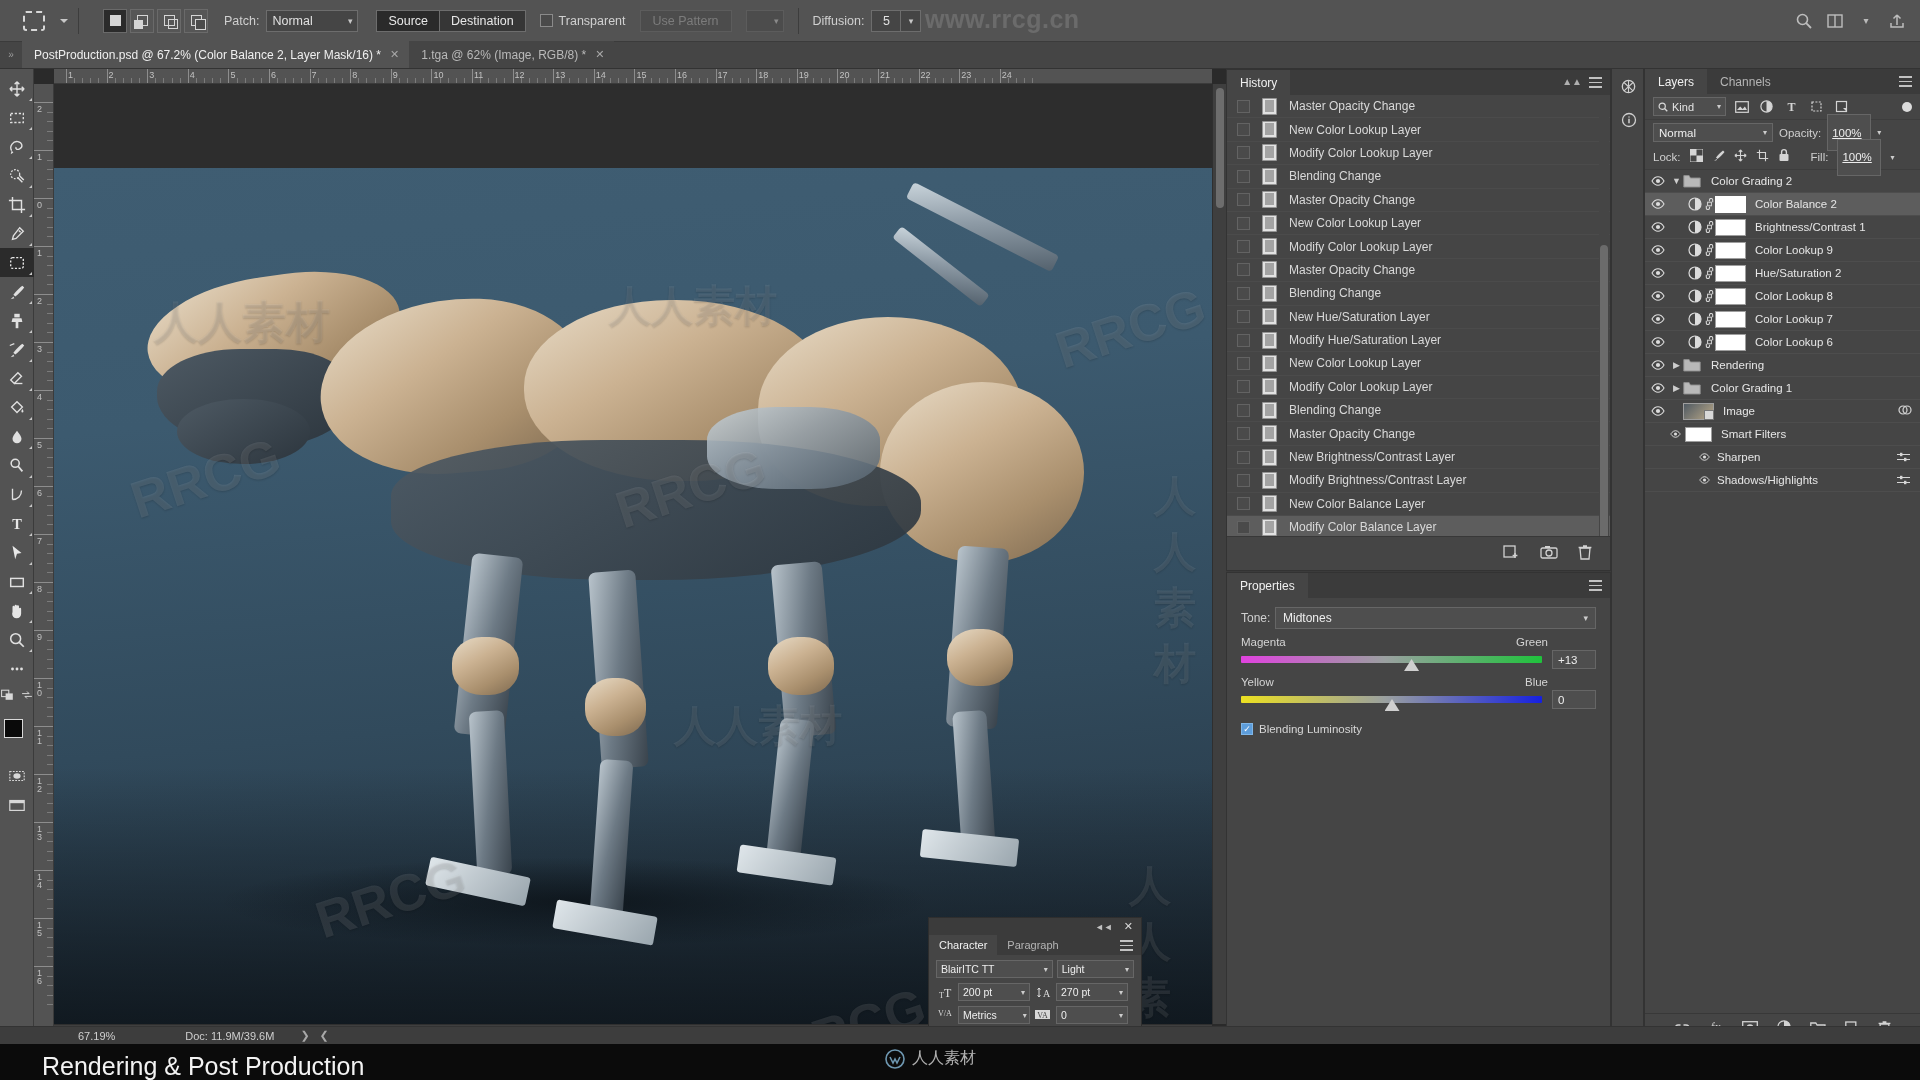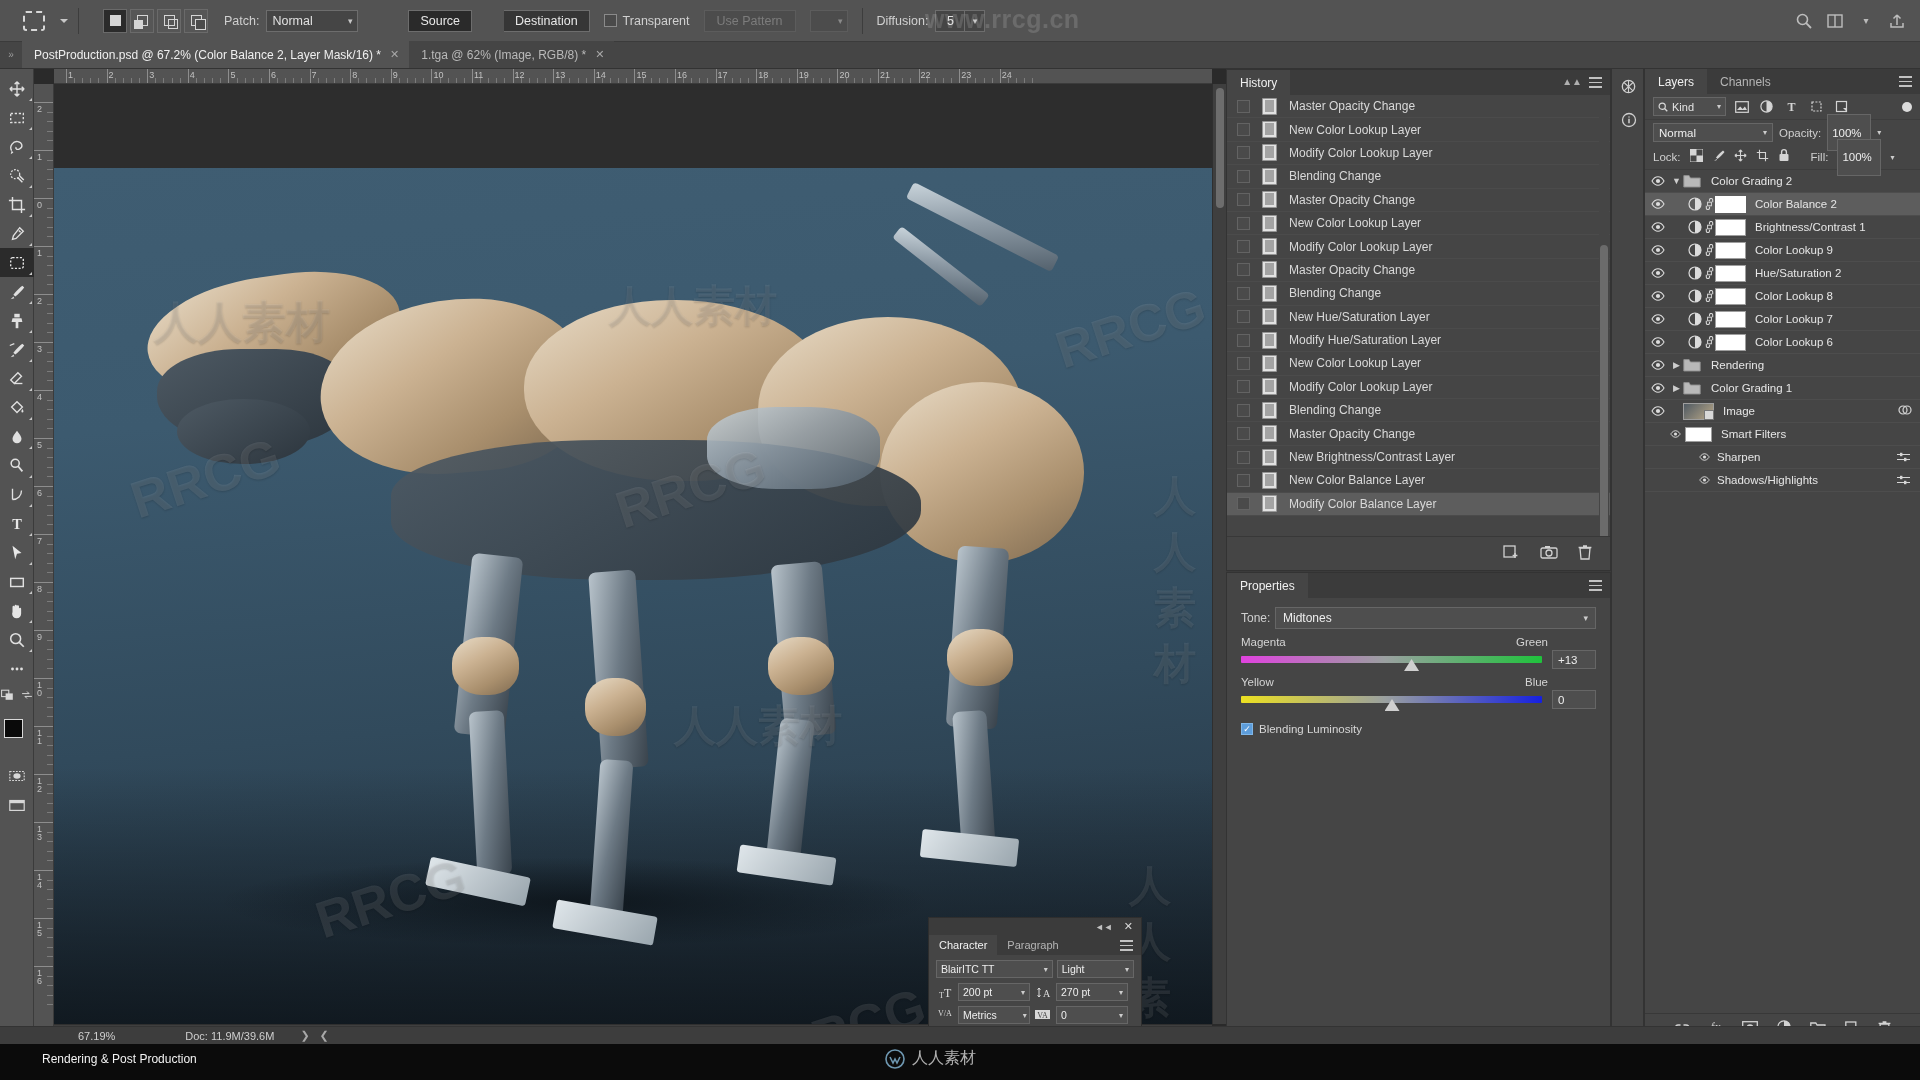--- a/index.html
+++ b/index.html
@@ -22,21 +22,21 @@
   .pbtn.active { background:#2b2b2b; }
   .pbtn i { display:block; width:11px;height:11px; background:#d5d5d5; }
   .pbtn.b2 i,.pbtn.b3 i,.pbtn.b4 i{ background:none; border:1.5px solid #d5d5d5; position:relative;}
   .pbtn.b2 i:after{content:"";position:absolute;left:-4px;top:4px;width:9px;height:9px;background:#d5d5d5;}
   .pbtn.b3 i:after{content:"";position:absolute;left:3px;top:3px;width:8px;height:8px;border:1.5px solid #d5d5d5;}
   .pbtn.b4 i:after{content:"";position:absolute;left:3px;top:3px;width:9px;height:9px;border:1.5px solid #d5d5d5;background:#4b4b4b;}
   .ob-label { font-size:12.5px; color:#d0d0d0; margin-left:16px; }
   .ob-select { margin-left:7px; height:22px; min-width:92px; background:#454545; border:1px solid #6d6d6d;
     display:flex;align-items:center;justify-content:space-between;padding:0 5px; font-size:12.5px;color:#e0e0e0; }
   .segbtn { height:22px; padding:0 11px; background:#363636; border:1px solid #6d6d6d; font-size:12.5px;
-    display:flex;align-items:center; color:#e8e8e8;margin-left:32px; }
+    display:flex;align-items:center; color:#e8e8e8; }
   .segbtn.sel { background:#2a2a2a; }
   .segbtn.right { border-left:none; }
   .chk { display:flex;align-items:center; margin-left:14px; font-size:12.5px; color:#d0d0d0; }
   .chk .box { width:13px;height:13px;border:1px solid #8a8a8a;background:#4a4a4a;margin-right:6px; }
   .ghostbtn { height:22px; padding:0 12px; margin-left:14px; background:#4c4c4c; border:1px solid #5c5c5c;
     font-size:12.5px; color:#7c7c7c; display:flex;align-items:center; }
   .smallsel { margin-left:14px; width:38px;height:22px;background:#4c4c4c;border:1px solid #5c5c5c;
     display:flex;align-items:center;justify-content:flex-end;padding-right:4px; }
   .diff-num { margin-left:7px;width:30px;height:22px;background:#454545;border:1px solid #6d6d6d;
      font-size:12.5px;display:flex;align-items:center;justify-content:center;color:#e0e0e0; }
@@ -166,21 +166,21 @@
   .lay-toolrow { height:26px; display:flex; align-items:center; padding:0 8px; gap:6px; border-bottom:1px solid #3d3d3d;}
   .kindsel { width:73px;height:19px;background:#4e4e4e;border:1px solid #666; display:flex;align-items:center;
     gap:4px; padding:0 4px; font-size:11px; color:#e4e4e4; }
   .filt-ic { width:19px;height:19px;display:flex;align-items:center;justify-content:center; }
   .toggle-dot { width:10px;height:10px;border-radius:50%;background:#dcdcdc; margin-left:auto;}
   .blendrow { height:25px; display:flex; align-items:center; padding:0 8px; gap:6px; }
   .blendsel { width:120px;height:19px;background:#4e4e4e;border:1px solid #666;display:flex;align-items:center;
     justify-content:space-between; padding:0 5px; font-size:11.5px; color:#eee; }
   .mini-lbl { font-size:11.5px; color:#d0d0d0; }
   .opbox { width:44px;height:37px;background:#4e4e4e;border:1px solid #666; font-size:11.5px;color:#eee;
-    display:flex;align-items:center;padding-left:4px; }
+    display:flex;align-items:center;padding-left:4px;text-decoration:underline; }
   .lockrow { height:25px; display:flex; align-items:center; padding:0 8px; gap:9px; border-bottom:1px solid #3d3d3d;}
   .layer-list { position:absolute; left:0; right:0; top:101px; bottom:34px; overflow:hidden; }
   .lrow { height:23px; display:flex; align-items:center; border-bottom:1px solid #4d4d4d; position:relative; }
   .lrow.sel { background:#5d5d5d; }
   .eye { width:25px; display:flex; align-items:center; justify-content:center; }
   .lay-adj { width:17px; height:17px; display:flex;align-items:center;justify-content:center; }
   .lnk { width:12px; display:flex;align-items:center;justify-content:center; font-size:11px; color:#cfcfcf;}
   .thumb { width:31px;height:17px;background:#fff;border:1px solid #9e9e9e; }
   .thumb.sel { border:2px solid #fff; }
   .lname { margin-left:9px; font-size:11.5px; color:#e6e6e6; }
@@ -191,21 +191,21 @@
 
   
   .statusbar { position:absolute; left:0; bottom:36px; width:1920px; height:18px; background:#3d3d3d;
     display:flex; align-items:center; border-top:1px solid #333; }
   .sb-zoom { margin-left:78px; font-size:11px; color:#cfcfcf; }
   .sb-doc { margin-left:70px; font-size:11px; color:#cfcfcf; }
   .sb-arr { margin-left:26px; font-size:11px; color:#a8a8a8; }
 
   
   .footer { position:absolute; left:0; bottom:0; width:1920px; height:36px; background:#0b0b0b; }
-  .footer-title { position:absolute; left:42px; top:8px; font-size:12px; color:#f2f2f2; }
+  .footer-title { position:absolute; left:42px; top:8px; font-size:25px; color:#f2f2f2; }
   .brandwrap { position:absolute; right:0; top:0; width:410px; height:36px; overflow:hidden; }
   .brandbg { position:absolute; right:0; top:0; width:410px; height:36px; background:#2ecc9f;
      clip-path:polygon(60px 0, 410px 0, 410px 36px, 0 36px); }
   .brandtxt { position:absolute; right:22px; top:9px; font-size:16px; font-weight:bold; color:#ffffff; letter-spacing:.6px;}
   .foot-wm { position:absolute; left:885px; top:4px; display:flex; align-items:center; gap:7px; opacity:.75;}
   .foot-wm-txt { font-size:16px; color:#e8e8e8; }
 
   
   #character { position:absolute; left:928px; top:917px; width:214px; height:125px;
      background:#454545; border:1px solid #2e2e2e; }
@@ -1081,20 +1081,35 @@
                   <rect x=".6" y=".6" width="13.8" height="15.8" fill="#e2e2e2" stroke="#9a9a9a" stroke-width=".8"></rect>
                   <g stroke="#6f6f6f" stroke-width="1.1">
                     <line x1="3" y1="3" x2="12" y2="3"></line>
                     <line x1="3" y1="5" x2="12" y2="5"></line>
                     <line x1="3" y1="7" x2="12" y2="7"></line>
                     <line x1="3" y1="9" x2="12" y2="9"></line>
                     <line x1="3" y1="11" x2="12" y2="11"></line>
                     <line x1="3" y1="13" x2="12" y2="13"></line>
                   </g>
                 </svg></span>
+              <span class="hlbl">Modify Brightness/Contrast Layer</span>
+            </div>
+            <div class="hrow">
+              <span class="hbox"></span>
+              <span class="hicon"><svg width="15" height="17" viewBox="0 0 15 17">
+                  <rect x=".6" y=".6" width="13.8" height="15.8" fill="#e2e2e2" stroke="#9a9a9a" stroke-width=".8"></rect>
+                  <g stroke="#6f6f6f" stroke-width="1.1">
+                    <line x1="3" y1="3" x2="12" y2="3"></line>
+                    <line x1="3" y1="5" x2="12" y2="5"></line>
+                    <line x1="3" y1="7" x2="12" y2="7"></line>
+                    <line x1="3" y1="9" x2="12" y2="9"></line>
+                    <line x1="3" y1="11" x2="12" y2="11"></line>
+                    <line x1="3" y1="13" x2="12" y2="13"></line>
+                  </g>
+                </svg></span>
               <span class="hlbl">New Color Balance Layer</span>
             </div>
             <div class="hrow sel">
               <span class="hbox"></span>
               <span class="hicon"><svg width="15" height="17" viewBox="0 0 15 17">
                   <rect x=".6" y=".6" width="13.8" height="15.8" fill="#e2e2e2" stroke="#9a9a9a" stroke-width=".8"></rect>
                   <g stroke="#6f6f6f" stroke-width="1.1">
                     <line x1="3" y1="3" x2="12" y2="3"></line>
                     <line x1="3" y1="5" x2="12" y2="5"></line>
                     <line x1="3" y1="7" x2="12" y2="7"></line>

